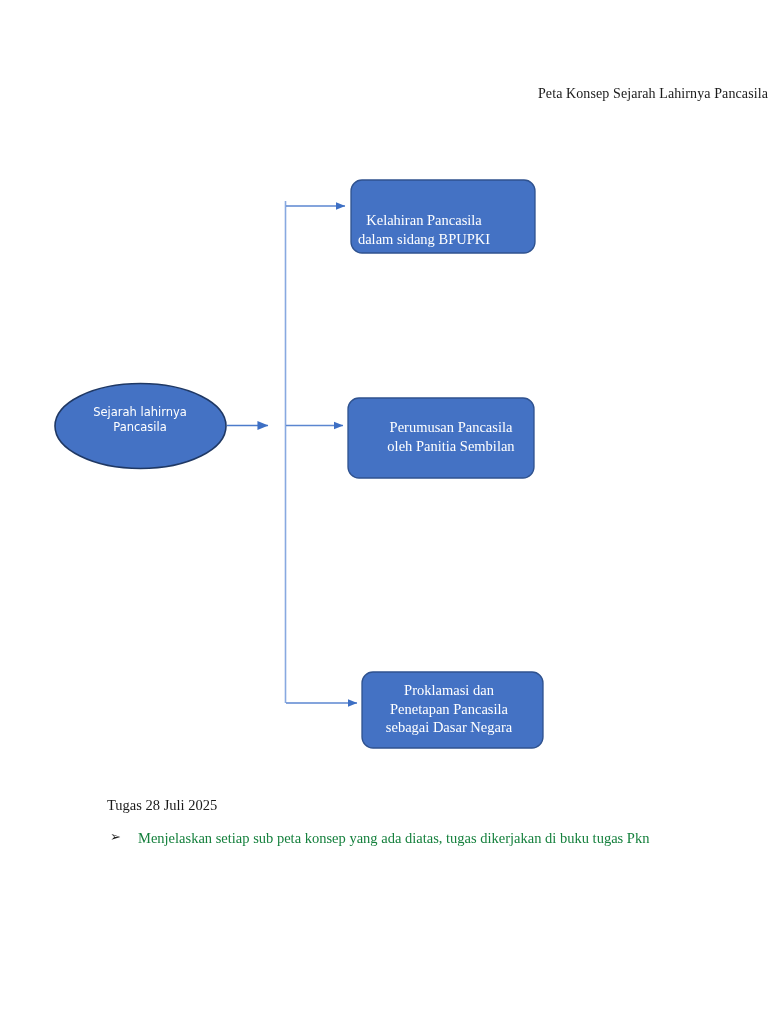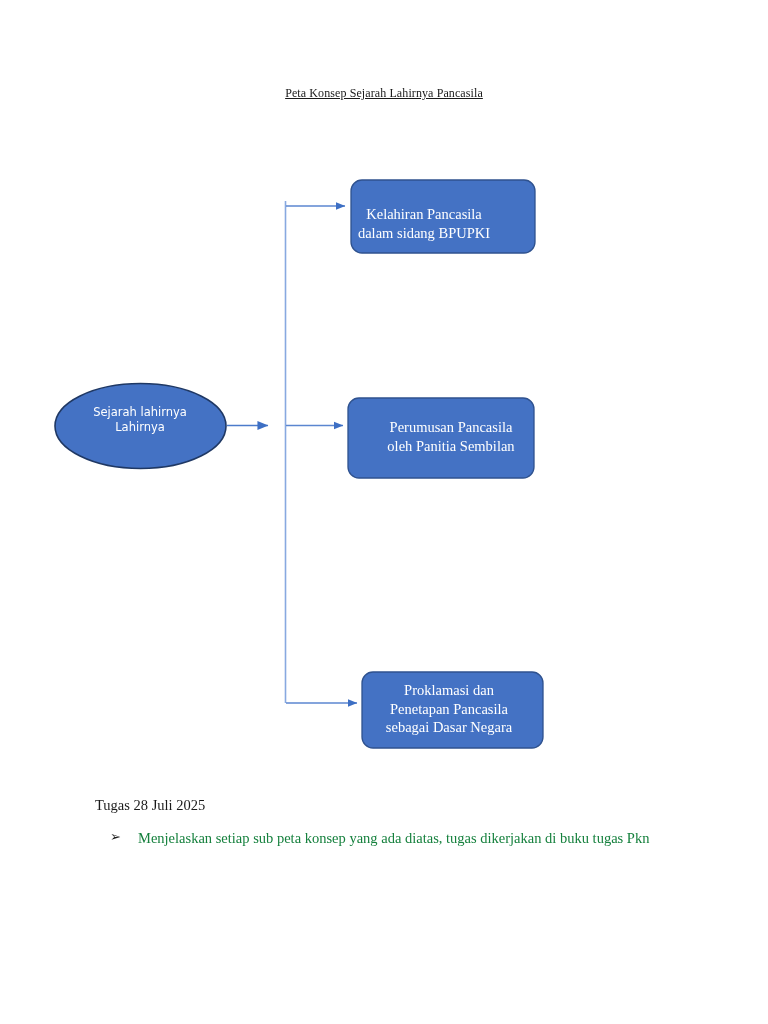--- a/index.html
+++ b/index.html
@@ -21,27 +21,26 @@
     inset: 0;
     background: #ffffff;
   }
 
   
   .doc-title {
     position: absolute;
     left: 0;
     top: 86px;
     width: 768px;
-    text-align: center;
+    text-align: right;
     font-family: "Liberation Serif", serif;
-    font-size: 12px;
+    font-size: 14px;
     font-weight: 400;
     color: #1a1a1a;
     letter-spacing: 0.1px;
-    text-decoration: underline;
   }
 
   
   .diagram {
     position: absolute;
     left: 0;
     top: 0;
     width: 768px;
     height: 790px;
   }
@@ -64,36 +63,36 @@
     font-family: "DejaVu Sans", sans-serif;
     font-size: 11.5px;
     left: 60px;
     top: 405px;
     width: 160px;
   }
   .box-label {
     font-family: "Liberation Serif", serif;
     font-size: 14.5px;
   }
-  #label-box-1 { left: 352px; top: 205px; width: 144px; }
+  #label-box-1 { left: 352px; top: 211px; width: 144px; }
   #label-box-2 { left: 349px; top: 418px; width: 204px; }
   #label-box-3 { left: 363px; top: 681px; width: 172px; }
 
   
   .notes {
     position: absolute;
     left: 91px;
     top: 797px;
     width: 600px;
     font-family: "Liberation Serif", serif;
   }
   .notes-heading {
     font-size: 14.5px;
     color: #1a1a1a;
-    margin: 0 0 14px 4px;
+    margin: 0 0 14px 16px;
   }
   .bullet-row {
     display: flex;
     align-items: flex-start;
     margin-left: 19px;
   }
   .bullet-glyph {
     font-family: "DejaVu Sans", sans-serif;
     font-size: 13px;
     color: #1a1a1a;
@@ -150,21 +149,21 @@
       </g>
       <g>
         <rect x="348" y="398" width="186" height="80" rx="11" ry="11" fill="#4472C4" stroke="#2F528F" stroke-width="1.3"></rect>
       </g>
       <g>
         <rect x="362" y="672" width="181" height="76" rx="11" ry="11" fill="#4472C4" stroke="#2F528F" stroke-width="1.3"></rect>
       </g>
     </svg>
 
     <div class="node-label ellipse-label">Sejarah lahirnya
-Lahirnya</div>
+Pancasila</div>
 
     <div class="node-label box-label" id="label-box-1">Kelahiran Pancasila
 dalam sidang BPUPKI</div>
 
     <div class="node-label box-label" id="label-box-2">Perumusan Pancasila
 oleh Panitia Sembilan</div>
 
     <div class="node-label box-label" id="label-box-3">Proklamasi dan
 Penetapan Pancasila
 sebagai Dasar Negara</div>

